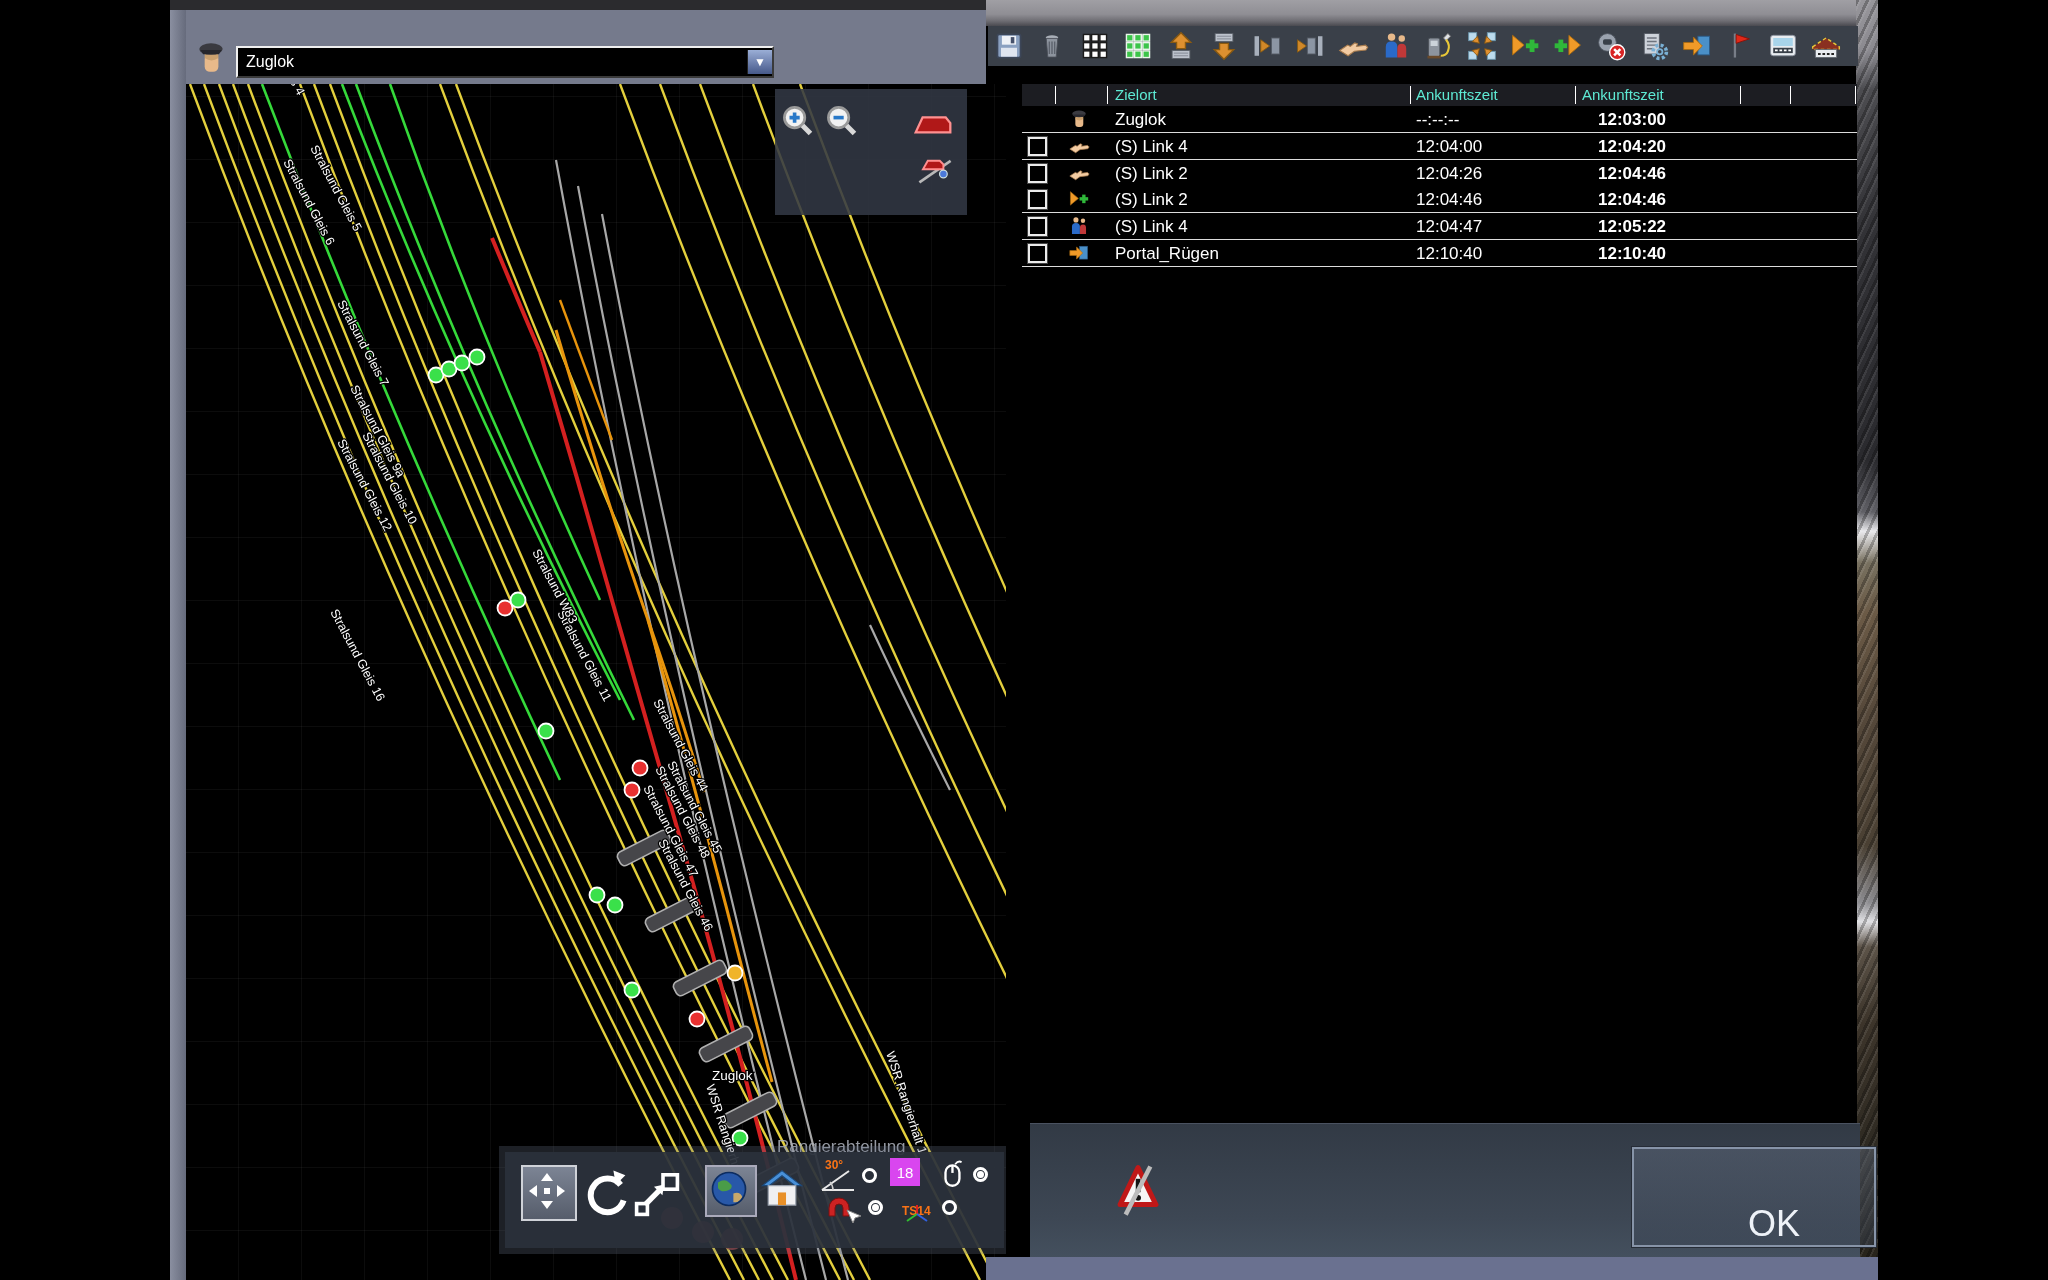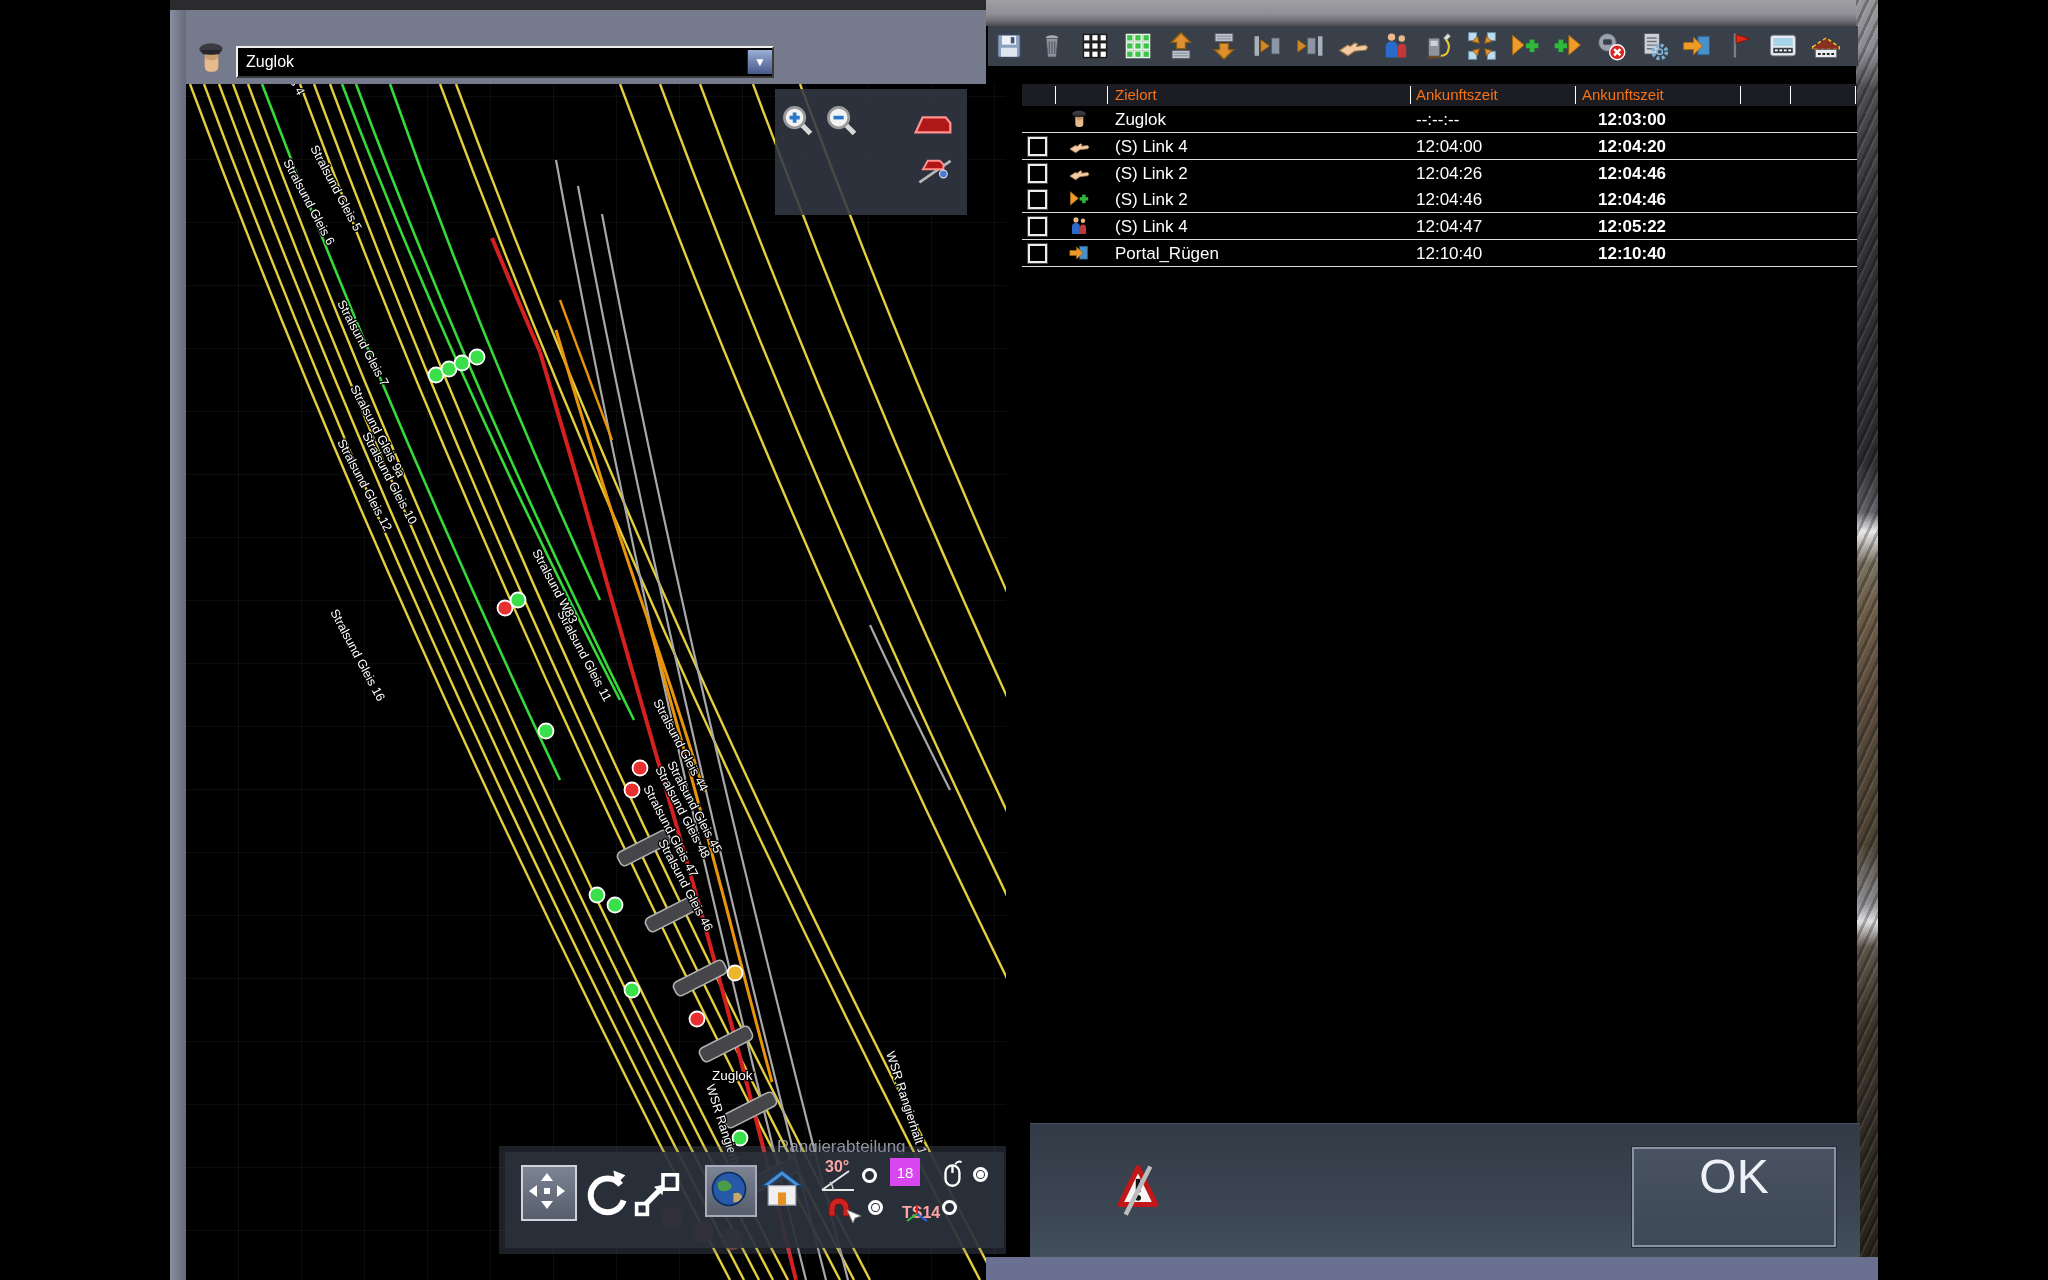--- a/index.html
+++ b/index.html
@@ -40,50 +40,50 @@
   .tlabel.area{fill:rgba(175,180,190,.85);font-size:17px;stroke:none;}
 
   .overlay-panel{left:589px;top:5px;width:192px;height:126px;background:rgba(50,56,68,.88);}
   .map-toolbar{left:319px;top:1068px;width:499px;height:96px;background:rgba(44,50,61,.94);
     box-shadow:0 0 0 6px rgba(105,115,135,.28);}
   .mtb-box{position:absolute;border:2px solid #cfd2d8;background:linear-gradient(180deg,#7c8494,#565d6b);}
   .radio{position:absolute;width:9px;height:9px;border:3.5px solid #fff;border-radius:50%;}
   .radio.sel:after{content:"";position:absolute;inset:1px;background:#fff;border-radius:50%;}
   .disp18{position:absolute;background:#d946ef;color:#fff;font-size:15px;display:flex;
     align-items:center;justify-content:center;}
-  .ylw{color:#fca5a5;font-weight:bold;font-size:16px;position:absolute;}
+  .ylw{color:#f97316;font-weight:bold;font-size:12px;position:absolute;}
 
   
   .toolbar{left:988px;top:26px;width:870px;height:40px;background:#3a4049;
     display:flex;align-items:center;gap:9px;padding-left:4px;box-sizing:border-box;}
   .tbtn{width:34px;height:34px;display:flex;align-items:center;justify-content:center;flex:0 0 auto;}
   .tbtn svg{width:32px;height:32px;}
 
   
   .table{left:1022px;top:84px;width:835px;height:1039px;background:#000;}
   .thead{position:absolute;left:0;top:0;width:835px;height:22px;background:#1c1d22;
-    border-bottom:1px solid #e0e0e0;font-size:15px;color:#f97316;}
+    border-bottom:1px solid #e0e0e0;font-size:15px;color:#5eead4;}
   .thead .hsep{position:absolute;top:2px;width:1px;height:18px;background:#fff;}
   .hlabel{position:absolute;top:2px;}
   .trow{position:absolute;left:0;width:835px;height:26px;line-height:27px;font-size:17px;
     border-bottom:1px solid #dcdcdc;background:#000;}
   .trow .cb{position:absolute;left:6px;top:4px;width:15px;height:15px;background:#000;
     border:2px solid #ececec;box-shadow:0 0 0 1px #444;}
   .trow .ric{position:absolute;left:46px;top:2px;width:22px;height:22px;}
   .trow .c-ziel{position:absolute;left:93px;}
   .trow .c-ank{position:absolute;left:394px;}
   .trow .c-abf{position:absolute;left:576px;font-weight:bold;}
 
   
   .bottom-panel{left:1030px;top:1123px;width:830px;height:134px;
     background:linear-gradient(180deg,#323a45,#3d4754 70%,#44505e);border-top:1px solid #4a5260;}
   .ok-btn{position:absolute;left:602px;top:23px;width:200px;height:96px;
     border:2px solid #8794a8;box-shadow:0 0 0 1px #262c36;
     background:linear-gradient(180deg,rgba(96,107,126,.45),rgba(58,68,84,.45));
-    display:flex;align-items:flex-start;justify-content:center;font-size:48px;color:#eef2f8;}
+    display:flex;align-items:flex-end;justify-content:center;font-size:36px;color:#eef2f8;padding-left:40px;}
   .bottom-strip{left:986px;top:1257px;width:892px;height:23px;background:#6a7190;}
 
   svg text{font-family:"Liberation Sans",sans-serif;}
 </style>
 </head>
 <body>
 
 <svg width="0" height="0" style="position:absolute">
   <defs>
     <symbol id="i-driver" viewBox="0 0 36 36">

